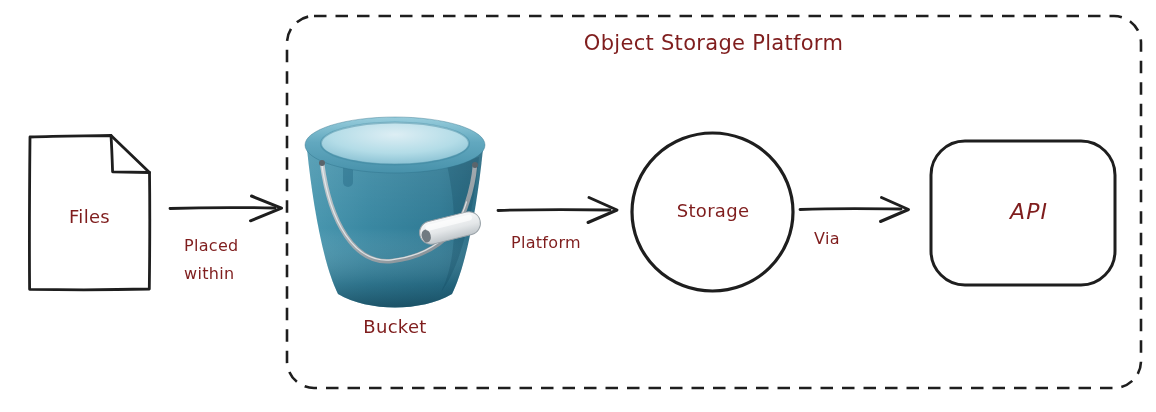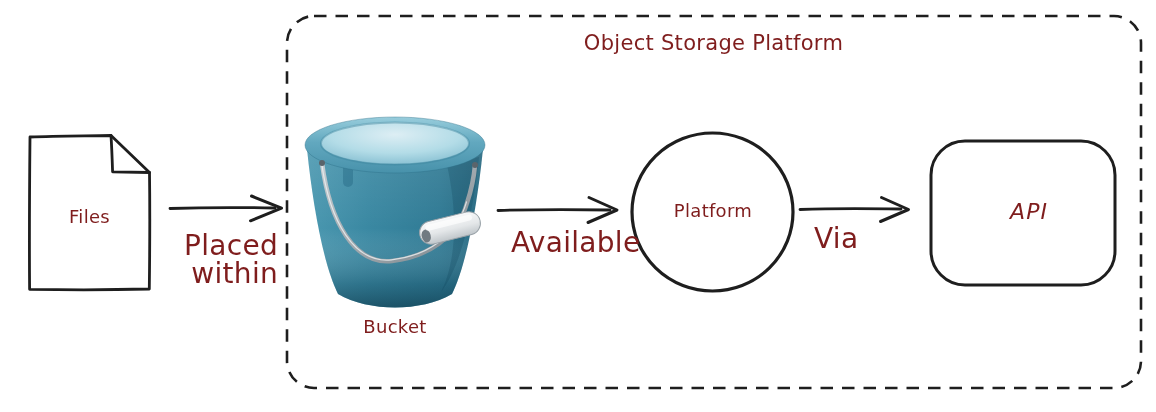--- a/index.html
+++ b/index.html
@@ -4,21 +4,21 @@
 <style>
   html,body{margin:0;padding:0;background:#ffffff;}
   .canvas{
     position:relative;width:1156px;height:412px;background:#ffffff;
     font-family:"DejaVu Sans",sans-serif;color:#1e1e1e;overflow:hidden;
   }
   .shapes{position:absolute;left:0;top:0;width:1156px;height:412px;}
   .lbl{position:absolute;color:#7f1d1d;letter-spacing:.3px;}
   .lbl.center{text-align:center;}
   .node-label{font-size:18px;}
-  .edge-label{font-size:28px;line-height:28px;text-align:right;}
+  .edge-label{font-size:16px;line-height:28px;}
   .title-label{font-size:21px;}
   .api-label{font-size:22px;font-style:italic;letter-spacing:1px;}
 </style>
 </head>
 <body>
 
 <div class="canvas">
 
   <svg class="shapes" width="1156" height="412" viewBox="0 0 1156 412" fill="none" xmlns="http://www.w3.org/2000/svg">
     <defs>
@@ -112,22 +112,22 @@
   <div class="lbl node-label center" style="left:30px;top:206px;width:119px;">Files</div>
 
   <div class="lbl edge-label" style="left:184px;top:232px;">
     <div>Placed</div>
     <div>within</div>
   </div>
 
   <div class="lbl node-label center" style="left:297px;top:316px;width:196px;">Bucket</div>
 
   <div class="lbl edge-label" style="left:511px;top:229px;">
-    <div>Available</div>
+    <div>Platform</div>
   </div>
 
-  <div class="lbl node-label center" style="left:633px;top:200px;width:160px;">Platform</div>
+  <div class="lbl node-label center" style="left:633px;top:200px;width:160px;">Storage</div>
 
   <div class="lbl edge-label" style="left:814px;top:225px;">Via</div>
 
   <div class="lbl api-label center" style="left:931px;top:199px;width:196px;">API</div>
 
 </div>
 
 </body></html>

